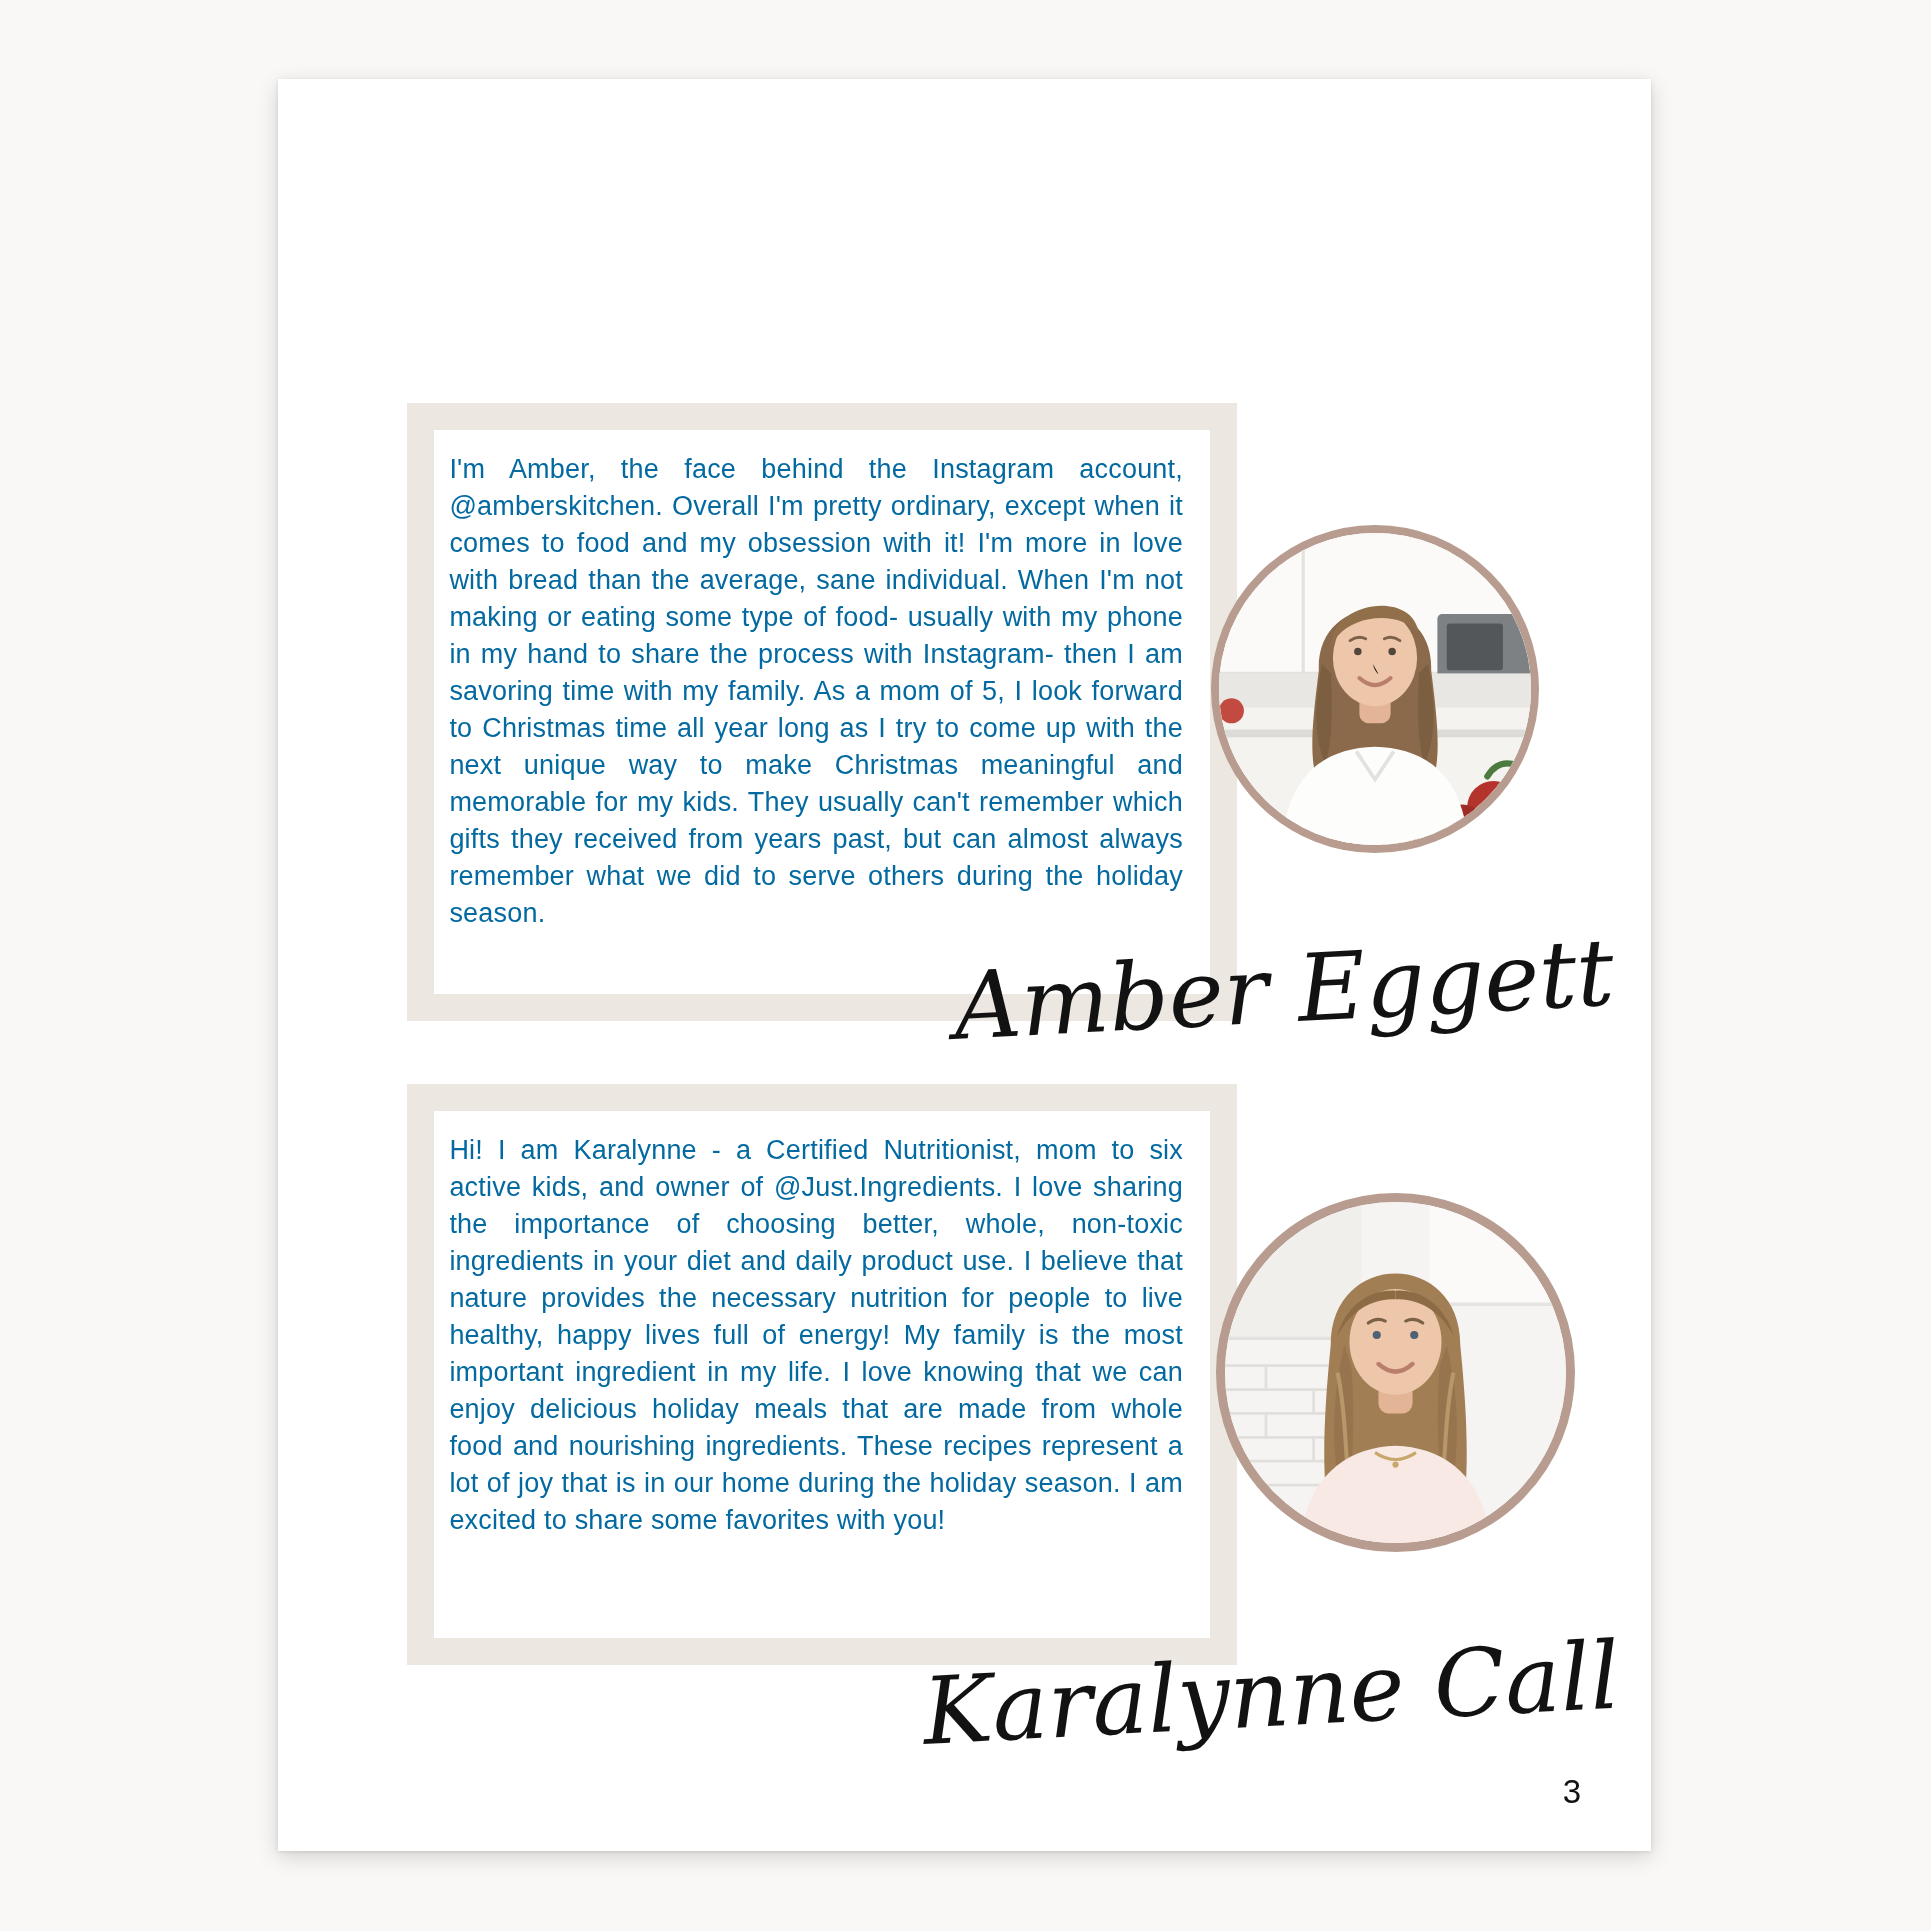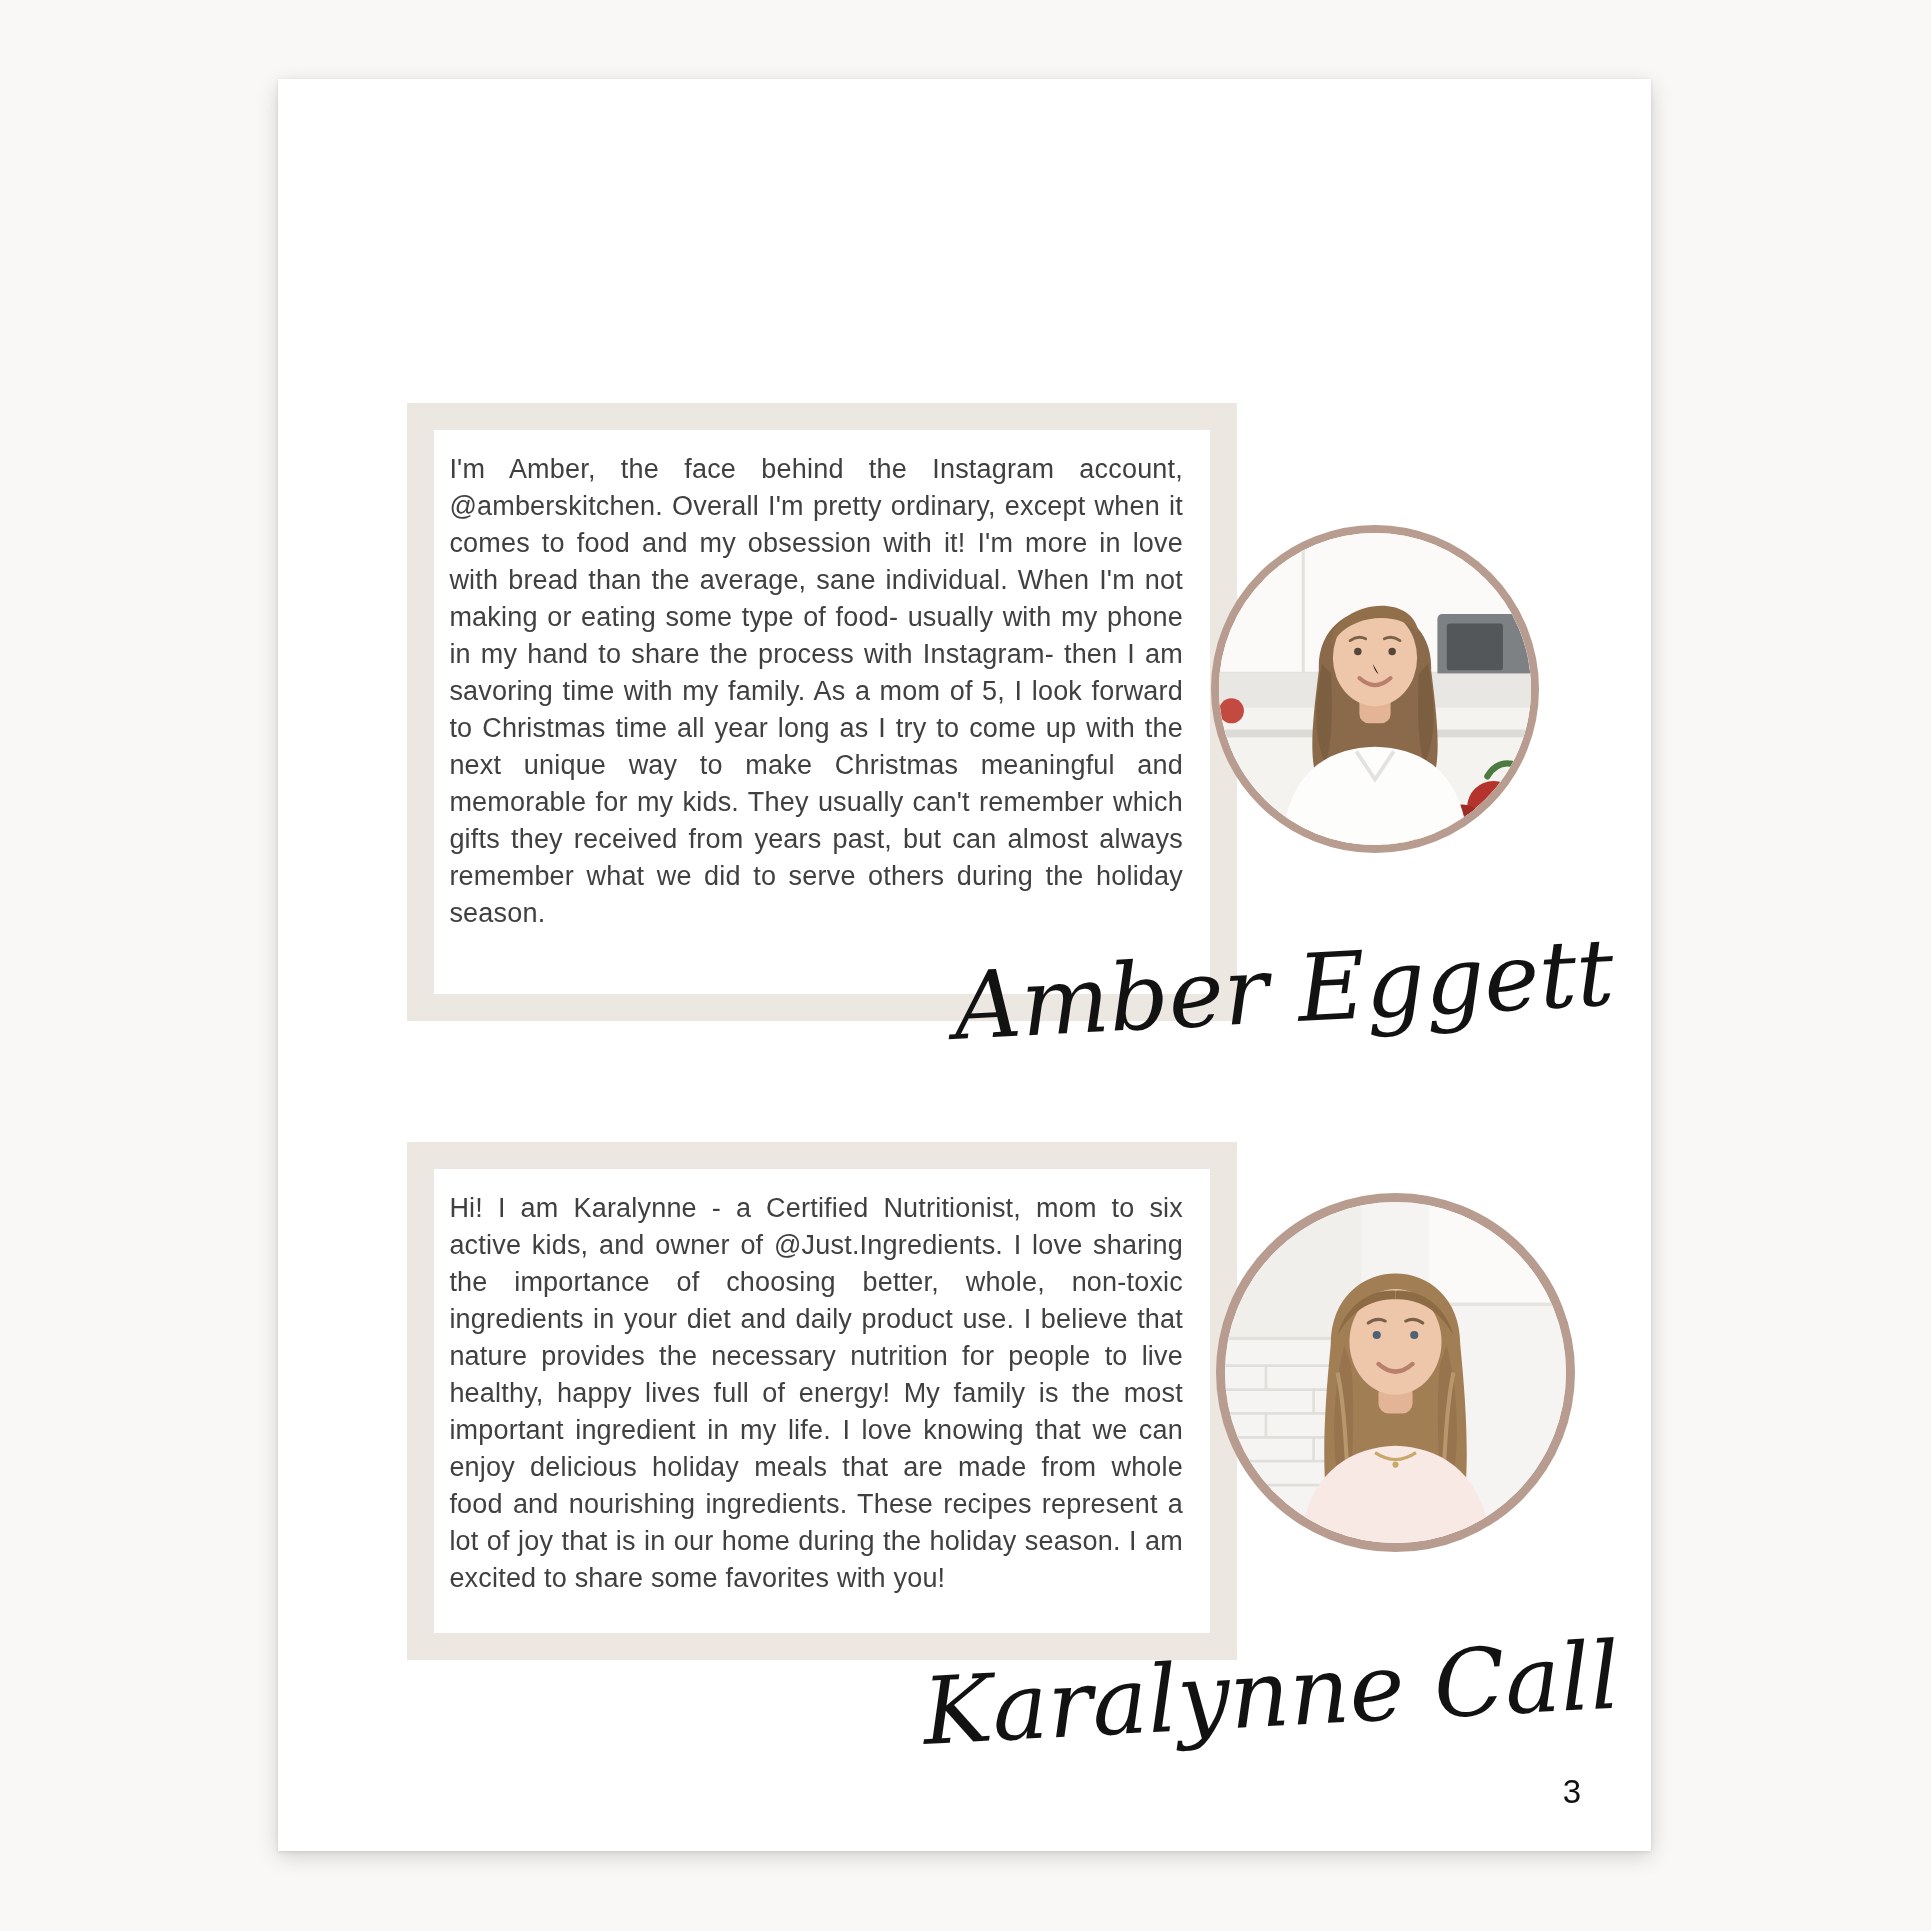--- a/index.html
+++ b/index.html
@@ -17,32 +17,32 @@
     width: 1373px; height: 1772px;
     background: #ffffff;
     box-shadow: 0 5.8px 21px rgba(0,0,0,0.16), 0 1px 3.9px rgba(0,0,0,0.10);
   }
   .bio-frame {
     position: absolute;
     background: #ede7e2;
     z-index: 1;
   }
   .frame-amber    { left: 129px; top: 324px;  width: 830px; height: 618px; }
-  .frame-karalynne{ left: 129px; top: 1063px; width: 830px; height: 518px; }
+  .frame-karalynne{ left: 129px; top: 1005px; width: 830px; height: 581px; }
   .bio-textbox {
     position: absolute;
     inset: 27px;
     background: #ffffff;
     padding: 21px 27px 0 15.4px;
   }
   .bio-text {
     font-size: 27px;
     line-height: 37px;
     letter-spacing: 0.2px;
-    color: #404040;
+    color: #0369a1;
     text-align: justify;
     text-justify: inter-word;
   }
   .photo {
     position: absolute;
     border-radius: 50%;
     border: 8.7px solid #b79c8f;
     overflow: hidden;
     background: #f1f0ee;
     z-index: 2;

